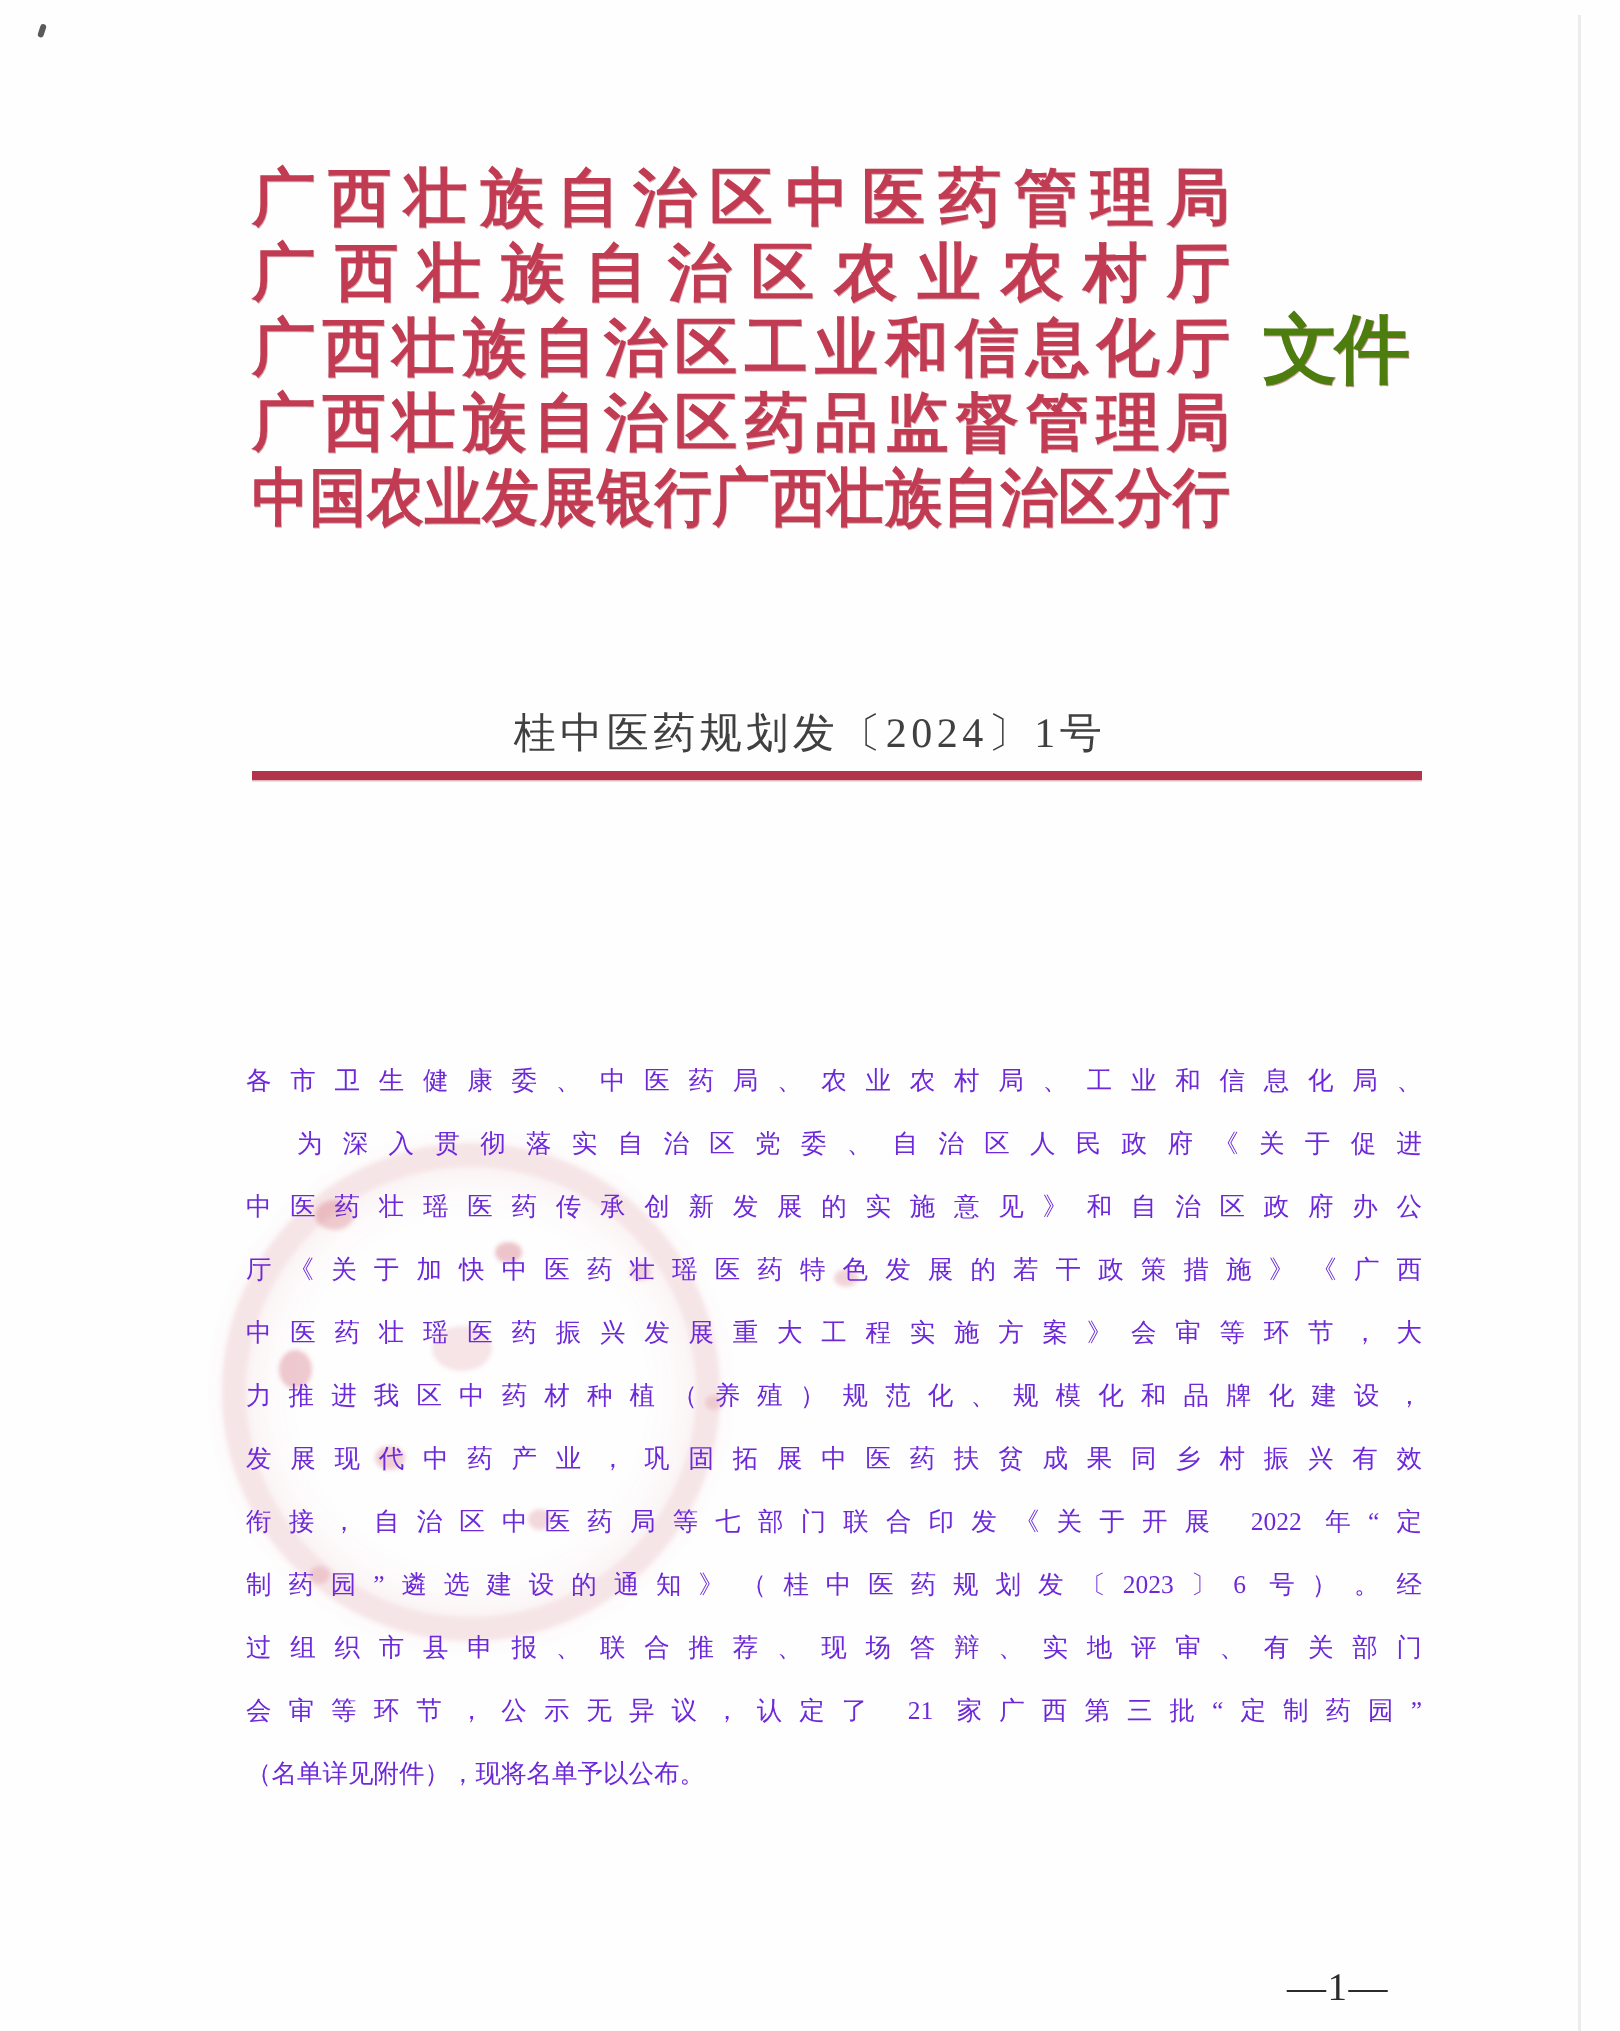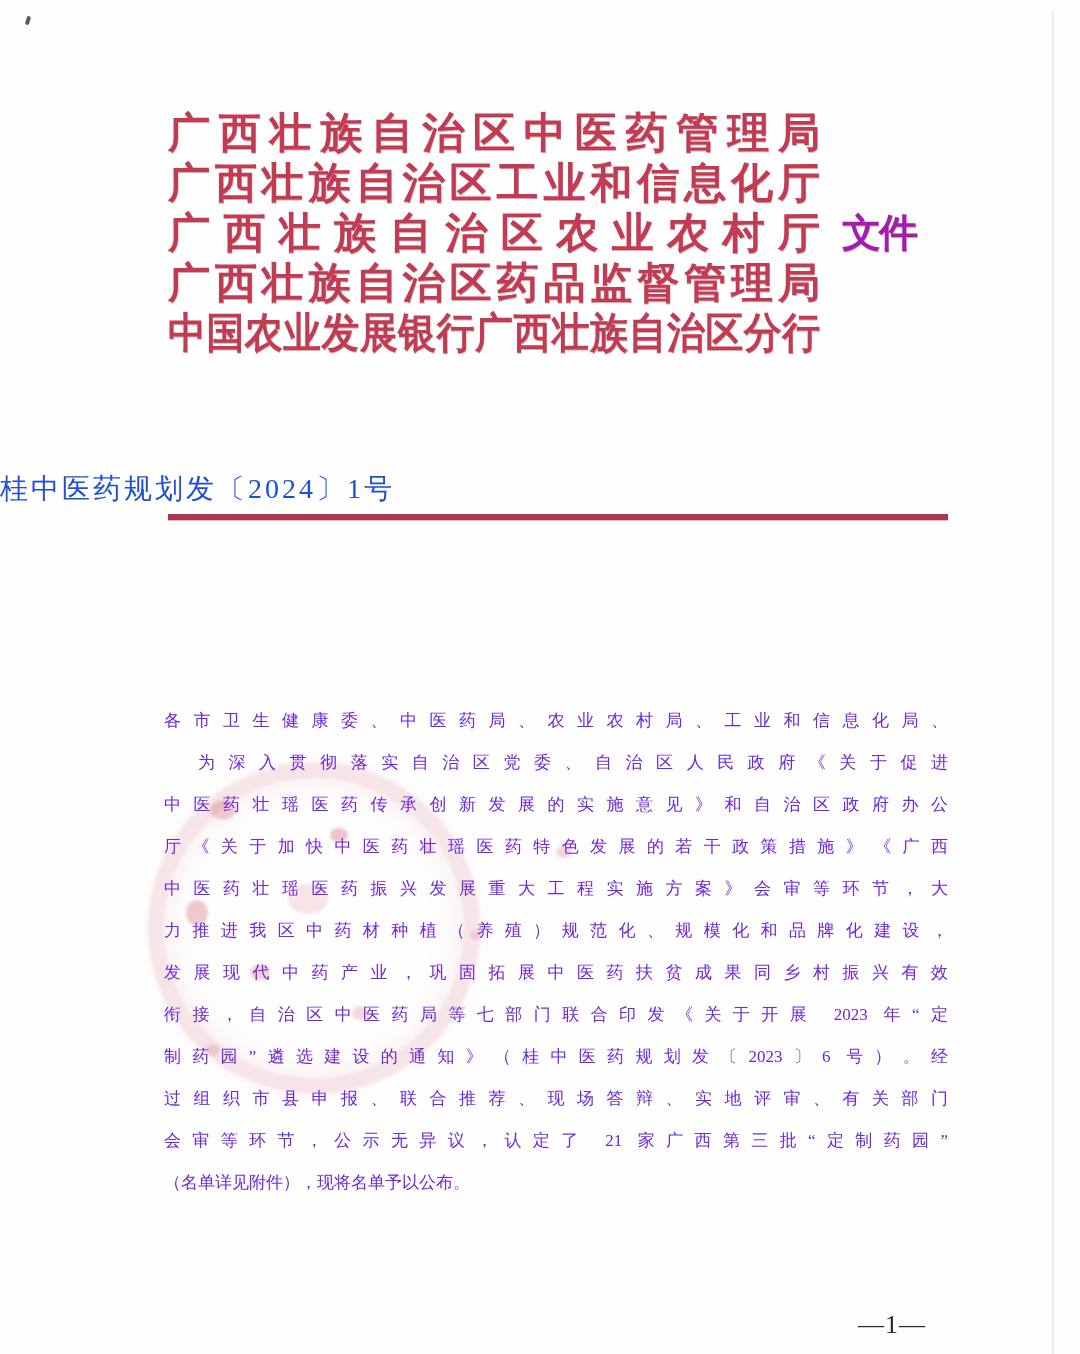--- a/index.html
+++ b/index.html
@@ -61,37 +61,38 @@
     white-space: nowrap;
     text-shadow: 0.5px 0.5px 0 rgba(140,20,40,0.35);
   }
   .agency-line.condensed {
     width: 726px;
     transform: scaleX(0.898);
     transform-origin: left center;
   }
   .doc-label {
     margin-left: 22px;
-    color: #a21caf;
+    color: #4d7c0f;
     font-weight: bold;
-    font-size: 39px;
+    font-size: 50px;
     letter-spacing: -2px;
     white-space: nowrap;
     text-shadow: 0.5px 0.5px 0 rgba(150,10,30,0.4);
   }
 
   
   .doc-number {
     position: absolute;
     left: 0;
     top: 470px;
     width: 100%;
+    text-align: center;
     font-size: 28px;
     letter-spacing: 3px;
-    color: #1d4ed8;
+    color: #404040;
   }
 
   
   .red-rule {
     position: absolute;
     left: 168px;
     top: 514px;
     width: 780px;
     height: 6px;
     background: #b2344a;
@@ -168,22 +169,22 @@
 <body>
 
 <div class="page">
 
   <div class="edge-line"></div>
   <div class="speck"></div>
 
   <div class="header-block">
     <div class="agencies">
       <div class="agency-line">广西壮族自治区中医药管理局</div>
+      <div class="agency-line">广西壮族自治区农业农村厅</div>
       <div class="agency-line">广西壮族自治区工业和信息化厅</div>
-      <div class="agency-line">广西壮族自治区农业农村厅</div>
       <div class="agency-line">广西壮族自治区药品监督管理局</div>
       <div class="agency-line condensed">中国农业发展银行广西壮族自治区分行</div>
     </div>
     <div class="doc-label">文件</div>
   </div>
 
   <div class="doc-number">桂中医药规划发〔2024〕1号</div>
 
   <div class="red-rule"></div>
 
@@ -201,21 +202,21 @@
   <div class="seal-speckle" style="left:470px; top:930px; width:12px; height:10px; background: rgba(190,45,66,0.14);"></div>
 
   <div class="body-text">
     <div class="body-line stretch">各市卫生健康委、中医药局、农业农村局、工业和信息化局、</div>
     <div class="body-line stretch indent">为深入贯彻落实自治区党委、自治区人民政府《关于促进</div>
     <div class="body-line stretch">中医药壮瑶医药传承创新发展的实施意见》和自治区政府办公</div>
     <div class="body-line stretch">厅《关于加快中医药壮瑶医药特色发展的若干政策措施》《广西</div>
     <div class="body-line stretch">中医药壮瑶医药振兴发展重大工程实施方案》会审等环节，大</div>
     <div class="body-line stretch">力推进我区中药材种植（养殖）规范化、规模化和品牌化建设，</div>
     <div class="body-line stretch">发展现代中药产业，巩固拓展中医药扶贫成果同乡村振兴有效</div>
-    <div class="body-line stretch">衔接，自治区中医药局等七部门联合印发《关于开展 2023 年“定</div>
+    <div class="body-line stretch">衔接，自治区中医药局等七部门联合印发《关于开展 2022 年“定</div>
     <div class="body-line stretch">制药园”遴选建设的通知》（桂中医药规划发〔2023〕6 号）。经</div>
     <div class="body-line stretch">过组织市县申报、联合推荐、现场答辩、实地评审、有关部门</div>
     <div class="body-line stretch">会审等环节，公示无异议，认定了 21 家广西第三批“定制药园”</div>
     <div class="body-line">（名单详见附件），现将名单予以公布。</div>
   </div>
 
   <div class="page-number">—1—</div>
 
 </div>
 

